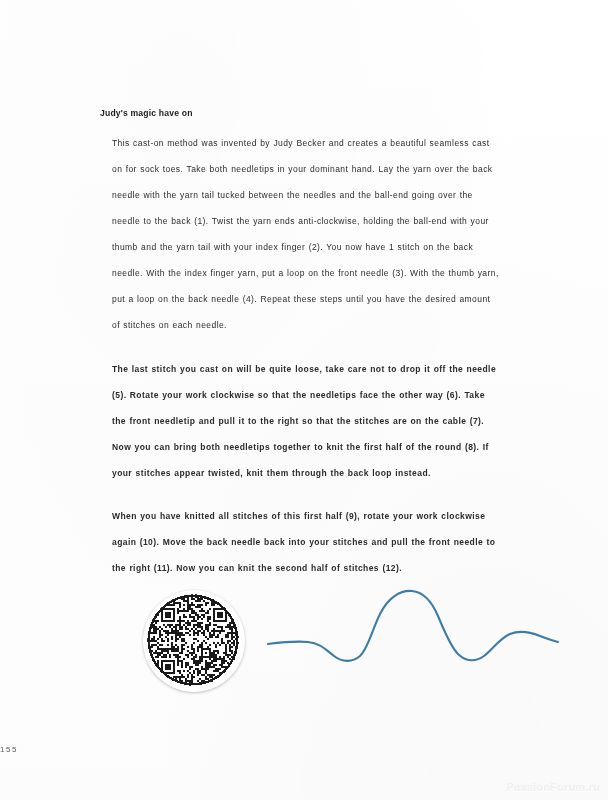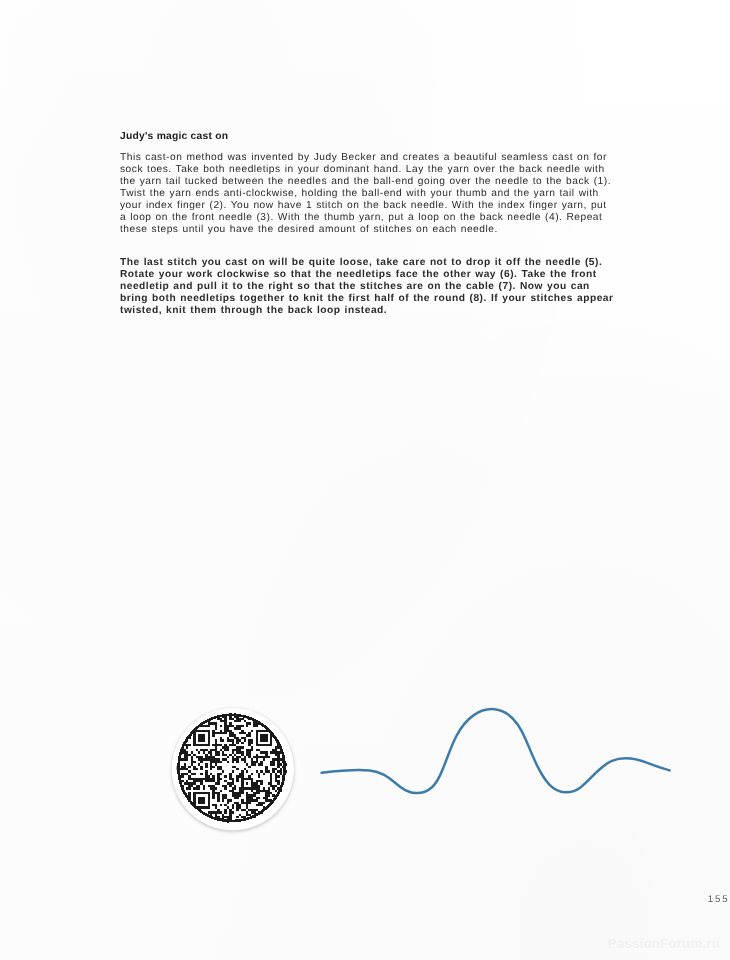--- a/index.html
+++ b/index.html
@@ -43,24 +43,24 @@
     font-size: 8.6px;
     font-weight: bold;
     color: #1d1d1d;
     letter-spacing: 0.18px;
     margin: 0 0 7px 0;
     line-height: 1.2;
   }
 
   .body-paragraph {
     font-size: 8.5px;
-    line-height: 10px;
+    line-height: 26px;
     color: #2b2b2b;
     letter-spacing: 0.42px;
-    margin: 0;
+    margin: 12px;
     text-align: left;
     word-spacing: 0.6px;
   }
 
   .body-paragraph + .body-paragraph {
     margin-top: 17.2px;
     font-weight: bold;
   }
 
   
@@ -95,21 +95,21 @@
     height: 90px;
   }
   .yarn-wave svg { display: block; }
 
   
   .page-number {
     position: absolute;
     left: 0;
     right: 0;
     top: 745px;
-    text-align: right;
+    text-align: left;
     font-size: 8px;
     letter-spacing: 1.6px;
     color: #5a5a5a;
   }
 
   
   .watermark {
     position: absolute;
     right: 8px;
     bottom: 7px;
@@ -121,26 +121,27 @@
     user-select: none;
   }
 </style>
 </head>
 <body>
 
 <div class="page">
   <div class="paper-texture"></div>
 
   <div class="content">
-    <h1 class="section-heading">Judy's magic cast on</h1>
+    <h1 class="section-heading">Judy's magic have on</h1>
 
     <p class="body-paragraph">This cast-on method was invented by Judy Becker and creates a beautiful seamless cast on for sock toes. Take both needletips in your dominant hand. Lay the yarn over the back needle with the yarn tail tucked between the needles and the ball-end going over the needle to the back (1). Twist the yarn ends anti-clockwise, holding the ball-end with your thumb and the yarn tail with your index finger (2). You now have 1 stitch on the back needle. With the index finger yarn, put a loop on the front needle (3). With the thumb yarn, put a loop on the back needle (4). Repeat these steps until you have the desired amount of stitches on each needle.</p>
 
     <p class="body-paragraph">The last stitch you cast on will be quite loose, take care not to drop it off the needle (5). Rotate your work clockwise so that the needletips face the other way (6). Take the front needletip and pull it to the right so that the stitches are on the cable (7). Now you can bring both needletips together to knit the first half of the round (8). If your stitches appear twisted, knit them through the back loop instead.</p>
 
+    <p class="body-paragraph">When you have knitted all stitches of this first half (9), rotate your work clockwise again (10). Move the back needle back into your stitches and pull the front needle to the right (11). Now you can knit the second half of stitches (12).</p>
   </div>
 
   <div class="qr-badge">
     <div class="qr-badge-inner">
       <svg width="94" height="94" viewBox="0 0 47 47" shape-rendering="crispEdges" aria-hidden="true">
         <rect width="47" height="47" fill="#ffffff"></rect>
         <g fill="#1a1a1a" id="qr-modules">
             <rect x="22" y="0" width="1" height="1"></rect>
             <rect x="24" y="0" width="1" height="1"></rect>
             <rect x="17" y="1" width="1" height="1"></rect>

